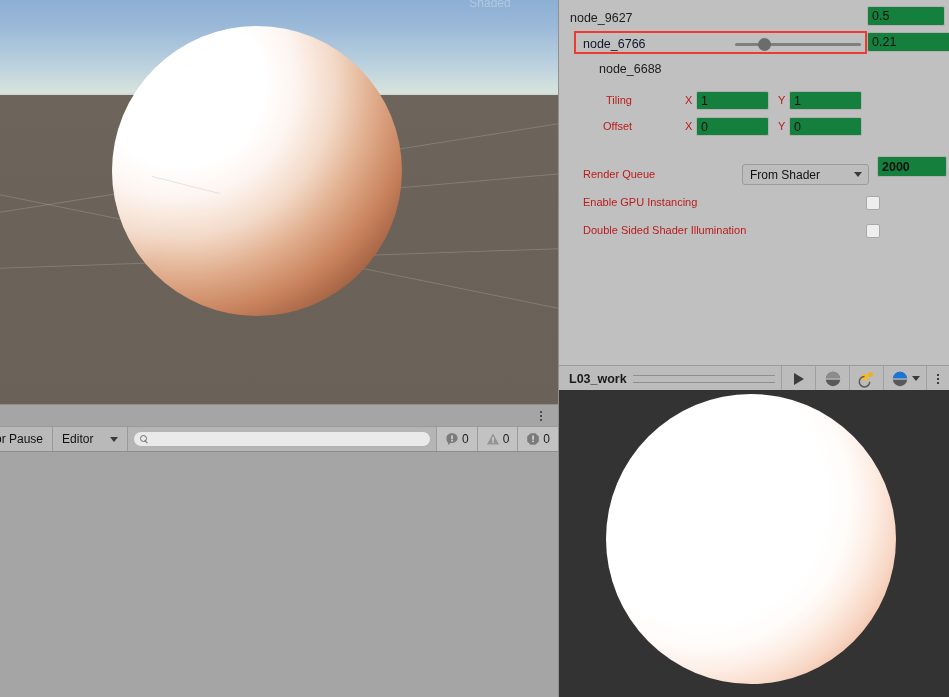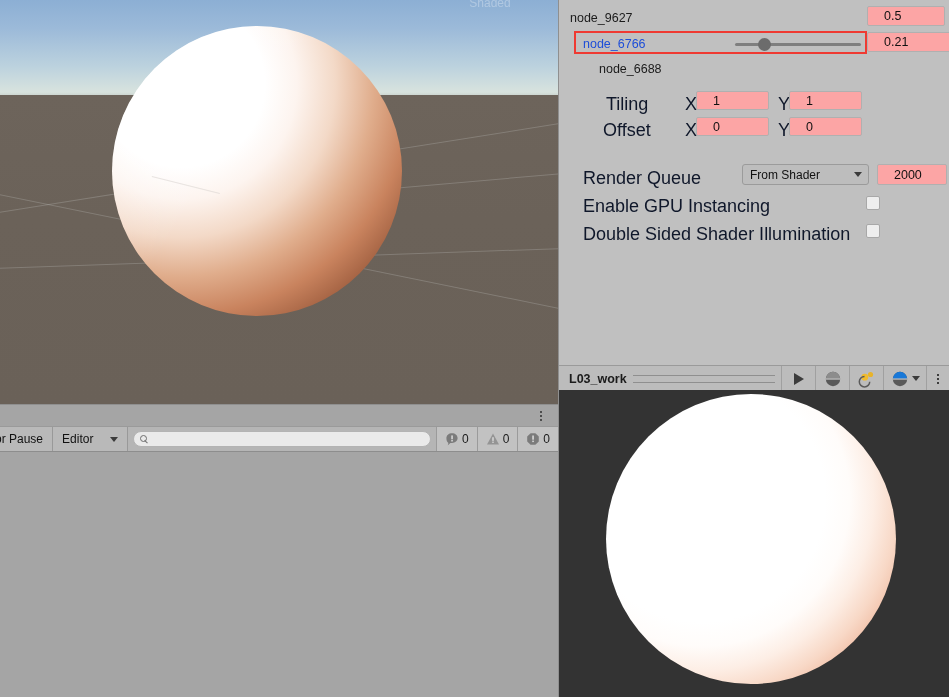--- a/index.html
+++ b/index.html
@@ -195,29 +195,29 @@
     position: absolute;
     left: 0; right: 0;
     height: 18px;
     display: flex; align-items: center;
   }
   .insp-label {
     font-size: 12.5px;
     color: #1b1b1b;
     white-space: nowrap;
   }
-  .insp-label.link { color: #1d4ed8; }
+  .insp-label.link { color: #0f172a; }
   .num-field {
     position: absolute;
-    background: #fca5a5;
+    background: #15803d;
     border: 1px solid #b0b0b0;
     border-radius: 2px;
     box-sizing: border-box;
     display: flex; align-items: center;
-    padding-left: 16px;
+    padding-left: 4px;
     font-size: 12.5px;
     color: #111;
   }
   .slider {
     position: absolute;
     height: 14px;
   }
   .slider-track {
     position: absolute;
     left: 0; top: 6px;
@@ -262,22 +262,22 @@
     font-size: 12px;
     color: #111;
     padding: 0 3px;
     line-height: 15px;
     height: 16px;
     box-sizing: border-box;
     white-space: nowrap;
   }
   .axis-lab {
     position: absolute;
-    font-size: 18px;
-    color: #0f172a;
+    font-size: 11px;
+    color: #b91c1c;
   }
   .dropdown {
     position: absolute;
     background: #bdbdbd;
     border: 1px solid #9b9b9b;
     border-radius: 3px;
     box-sizing: border-box;
     display: flex; align-items: center;
     justify-content: space-between;
     padding: 0 6px 0 7px;
@@ -476,21 +476,21 @@
     <span class="axis-lab" style="left:219px; top:120px;">Y</span>
     <div class="num-field" style="left:230px; top:117px; width:73px; height:19px;">
       <span>0</span>
     </div>
 
     <span class="axis-lab" style="left:24px; top:168px;">Render Queue</span>
     <div class="dropdown" style="left:183px; top:164px; width:127px; height:21px;">
       <span>From Shader</span>
       <span class="caret-down"></span>
     </div>
-    <div class="num-field" style="left:318px; top:164px; width:70px; height:21px;">
+    <div class="num-field" style="left:318px; top:156px; width:70px; height:21px;font-weight:bold;">
       <span>2000</span>
     </div>
 
     <span class="axis-lab" style="left:24px; top:196px;">Enable GPU Instancing</span>
     <div class="checkbox" style="left:307px; top:196px;"></div>
 
     <span class="axis-lab" style="left:24px; top:224px;">Double Sided Shader Illumination</span>
     <div class="checkbox" style="left:307px; top:224px;"></div>
   </div>
 

